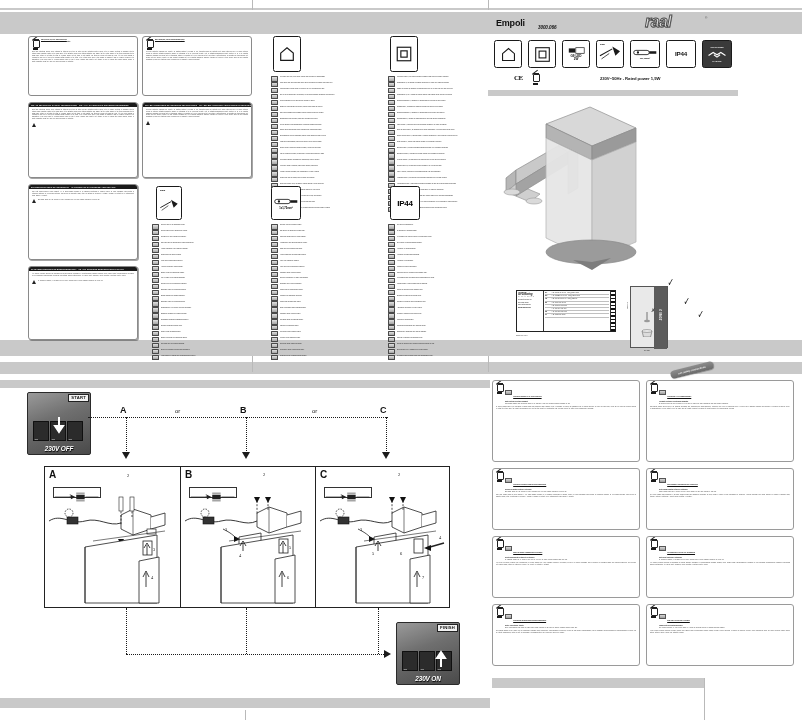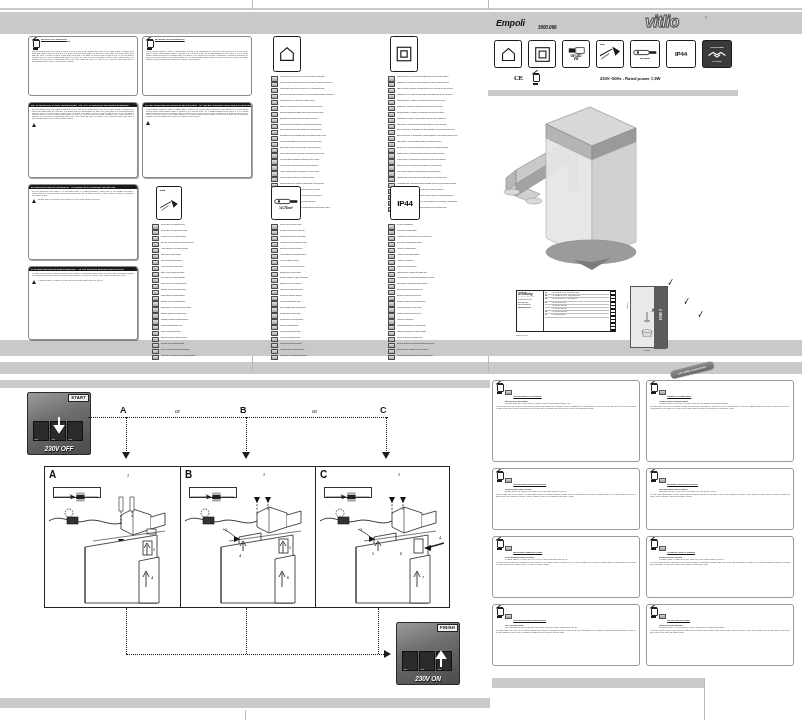--- a/index.html
+++ b/index.html
@@ -165,21 +165,20 @@
     font-size: 1.5px;
     line-height: 2.1px;
     color: #1d1d1d;
     flex: 1 1 auto;
     overflow: hidden;
     white-space: nowrap;
     text-overflow: clip;
   }
   #product-name {
     position: absolute;
-    font-style: italic;
     font-weight: bold;
     font-size: 9px;
     color: #111;
     letter-spacing: -0.2px;
     text-align: center;
   }
   #product-code {
     position: absolute;
     font-style: italic;
     font-weight: bold;
@@ -512,21 +511,21 @@
     <div class="grey-band" style="left:0;top:362px;width:802px;height:12px;"></div>
     <div class="fold-line" style="left:252px;top:0;height:10px;"></div>
     <div class="fold-line" style="left:488px;top:0;height:10px;"></div>
     <div class="fold-line" style="left:252px;top:356px;height:16px;"></div>
     <div class="fold-line" style="left:488px;top:356px;height:16px;"></div>
 
     <div style="position:absolute;left:488px;top:12px;width:250px;height:22px;background:#c9c9c9;"></div>
 
     <div id="product-name" style="left:496px;top:18px;">Empoli</div>
     <div id="product-code" style="left:538px;top:25px;">3000.066</div>
-    <div id="brand-logo" style="left:645px;top:13px;">vitlio</div>
+    <div id="brand-logo" style="left:645px;top:13px;">raal</div>
     <div id="brand-reg" style="left:705px;top:16px;">®</div>
 
     <div class="feat" style="left:494px;top:40px;width:28px;height:28px;">
       <svg width="17" height="17" viewBox="0 0 20 20">
         <path d="M3 9 L10 3 L17 9 L17 17 L3 17 Z" fill="none" stroke="#1a1a1a" stroke-width="1.3"></path>
       </svg>
     </div>
     <div class="feat" style="left:528px;top:40px;width:28px;height:28px;">
       <svg width="17" height="17" viewBox="0 0 20 20">
         <rect x="2" y="2" width="16" height="16" fill="none" stroke="#1a1a1a" stroke-width="1.3"></rect>

